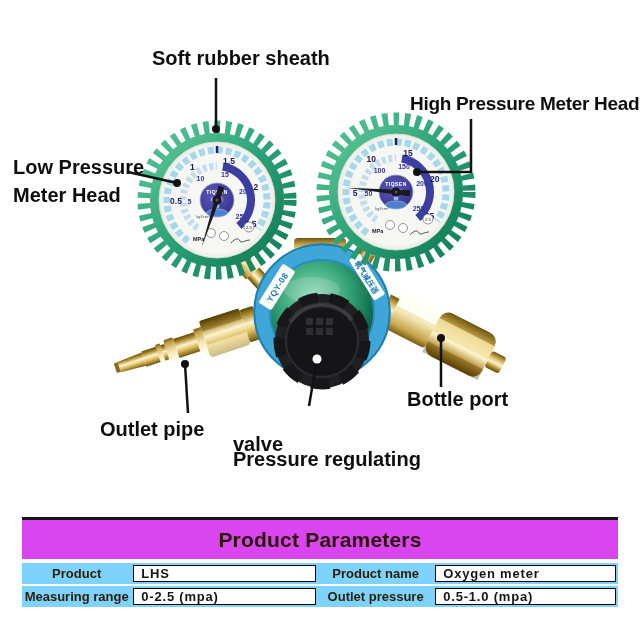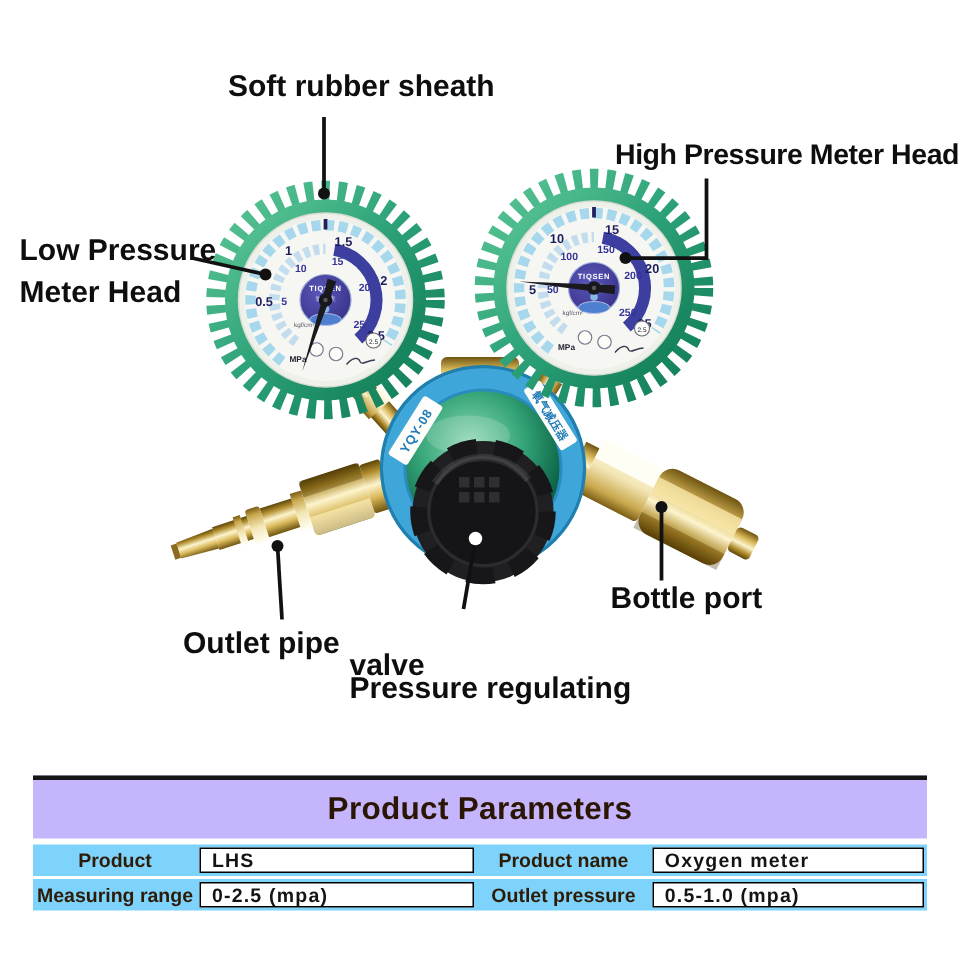--- a/index.html
+++ b/index.html
@@ -5,21 +5,21 @@
   html,body{margin:0;padding:0;background:#ffffff;}
   .stage{position:relative;width:640px;height:640px;background:#ffffff;overflow:hidden;
          font-family:"Liberation Sans",sans-serif;}
   .device-svg{position:absolute;left:0;top:0;}
   .lbl{position:absolute;font-weight:bold;color:#0e0e0e;line-height:1.14;
        font-family:"Liberation Sans",sans-serif;white-space:nowrap;}
   .lbl-20{font-size:20px;}
   .lbl-19{font-size:19px;letter-spacing:-0.3px;}
   
   .ptable{position:absolute;left:22px;top:517px;width:596px;}
-  .ptable-header{background:#c4b5fd;border-top:3px solid #161616;height:39px;
+  .ptable-header{background:#d946ef;border-top:3px solid #161616;height:39px;
                  display:flex;align-items:center;justify-content:center;}
   .ptable-header span{font-size:21px;font-weight:bold;color:#2b1604;letter-spacing:0.2px;}
   .ptable-rows{margin-top:4px;}
   .prow{display:flex;background:#7dd3fc;height:21px;margin-bottom:2px;align-items:center;}
   .pcell-label{display:flex;align-items:center;justify-content:center;
                font-size:13px;font-weight:bold;color:#2e1b06;}
   .pcell-value{background:#ffffff;border:1px solid #000000;margin:1px 2px;
                display:flex;align-items:center;padding-left:7px;
                font-size:13px;font-weight:bold;color:#141414;letter-spacing:0.8px;}
   .w-l1{width:112px;} .w-v1{width:178px;} .w-l2{width:118px;} .w-v2{width:176px;}
@@ -225,21 +225,21 @@
       <circle cx="185" cy="364" r="4" fill="#111111"></circle>
       <circle cx="317" cy="359" r="4.5" fill="#ffffff"></circle>
       <circle cx="441" cy="338" r="4" fill="#111111"></circle>
     </g>
   </svg>
 
   <div class="lbl lbl-20" style="left:152px;top:47px;">Soft rubber sheath</div>
   <div class="lbl lbl-19" style="left:410px;top:93px;">High Pressure Meter Head</div>
   <div class="lbl lbl-20" style="left:13px;top:156px;">Low Pressure</div>
   <div class="lbl lbl-20" style="left:13px;top:184px;">Meter Head</div>
-  <div class="lbl lbl-20" style="left:122px;top:418px;">Outlet pipe</div>
+  <div class="lbl lbl-20" style="left:100px;top:418px;">Outlet pipe</div>
   <div class="lbl lbl-20" style="left:233px;top:406px;margin-top:42px;">Pressure regulating</div>
   <div class="lbl lbl-20" style="left:233px;top:433px;">valve</div>
   <div class="lbl lbl-20" style="left:407px;top:388px;">Bottle port</div>
 
   <div class="ptable">
     <div class="ptable-header">
       <span>Product Parameters</span>
     </div>
     <div class="ptable-rows">
       <div class="prow">

